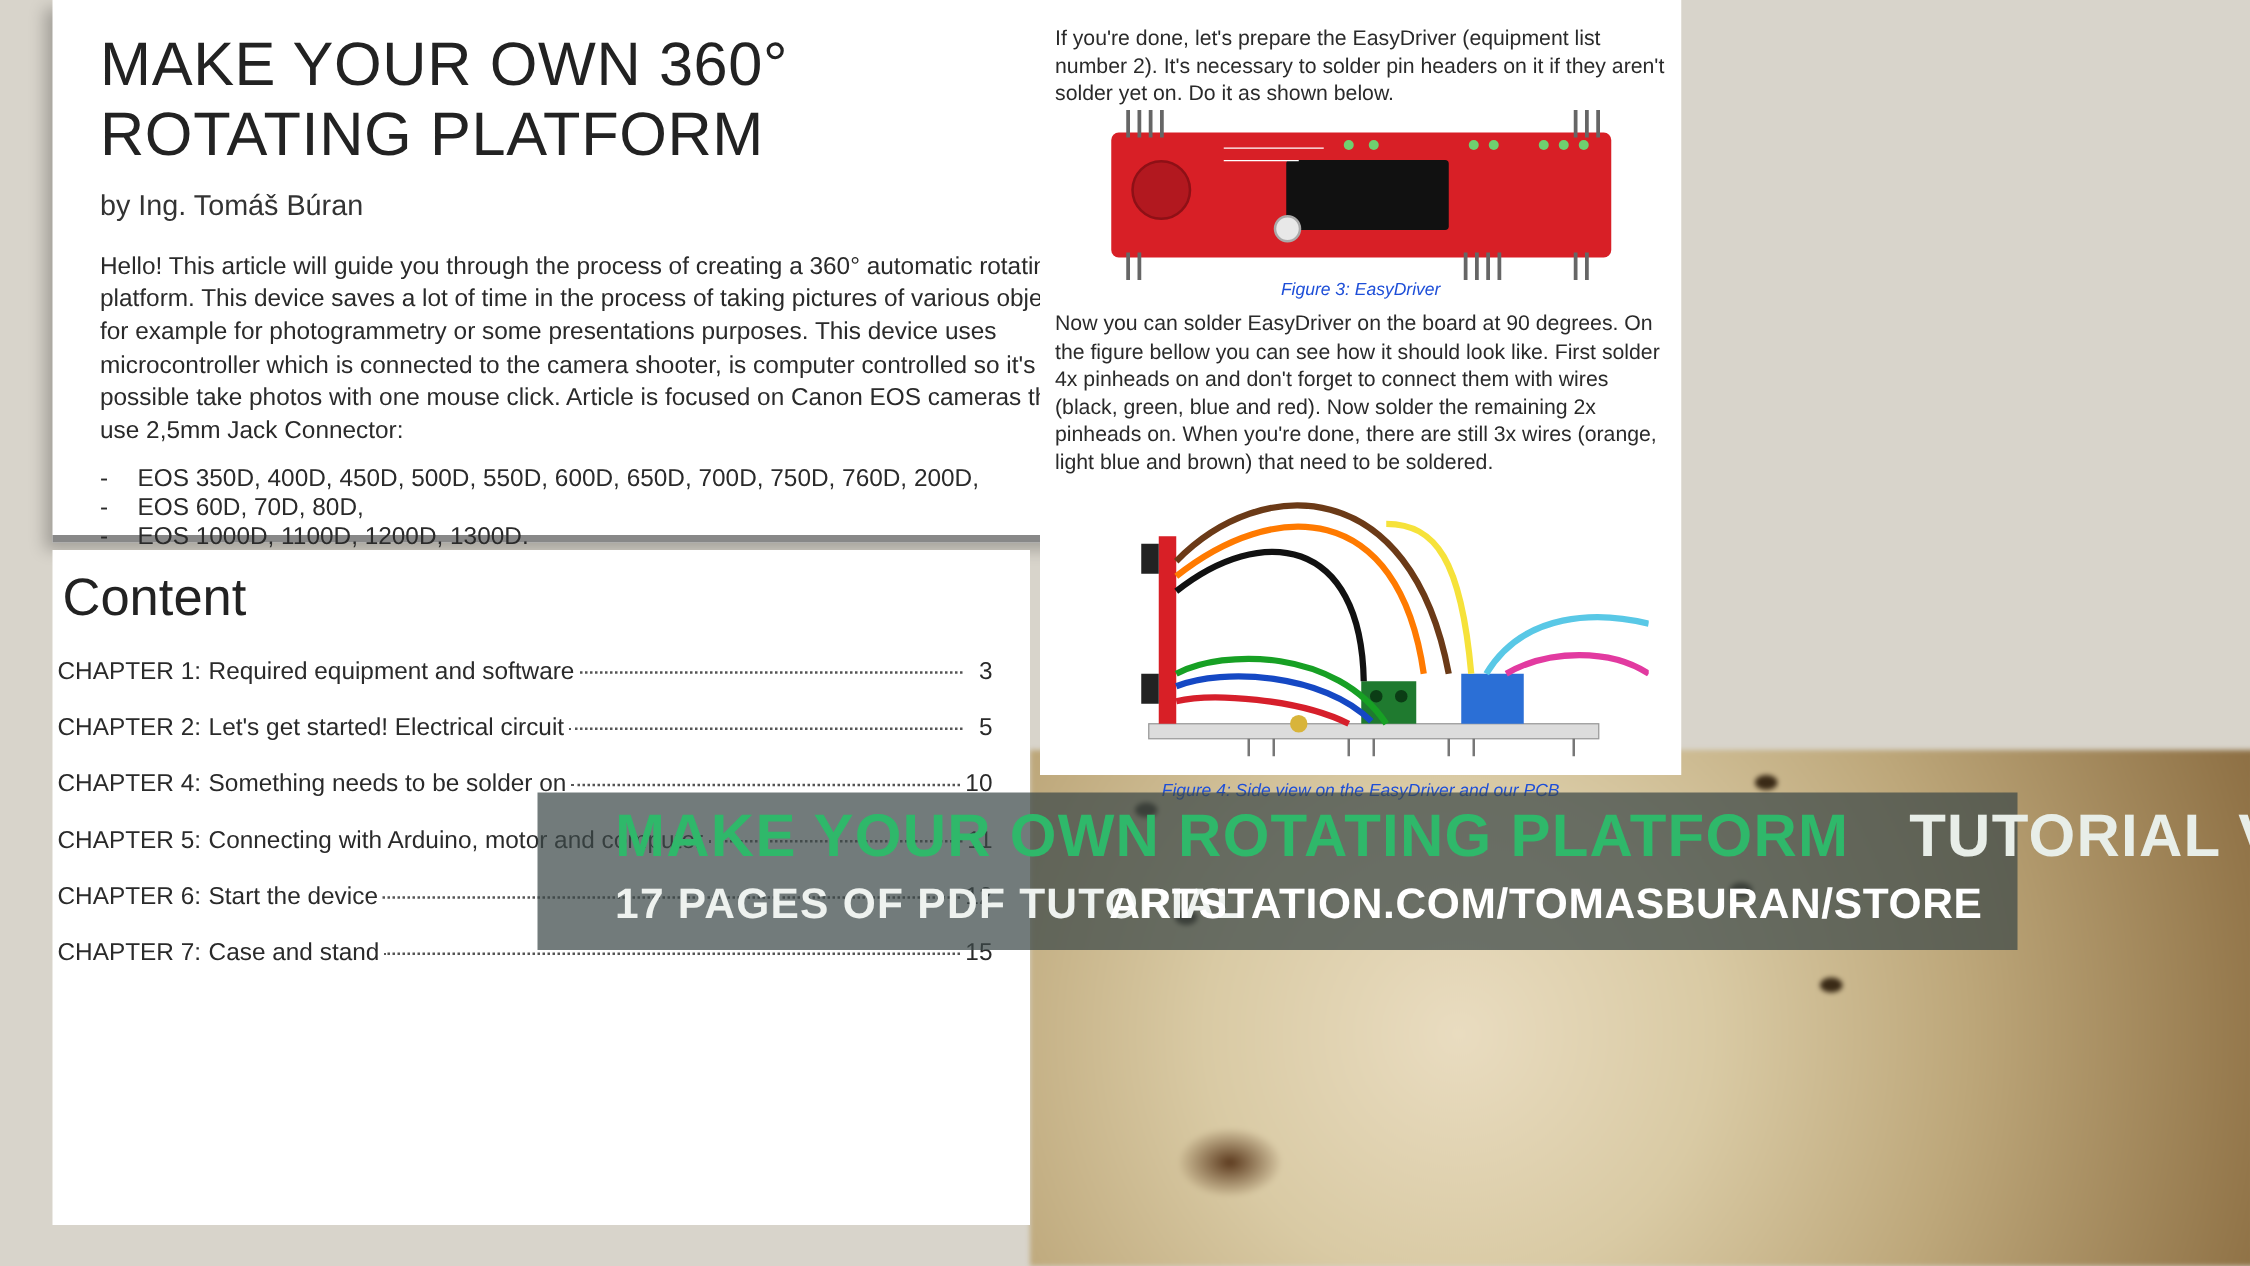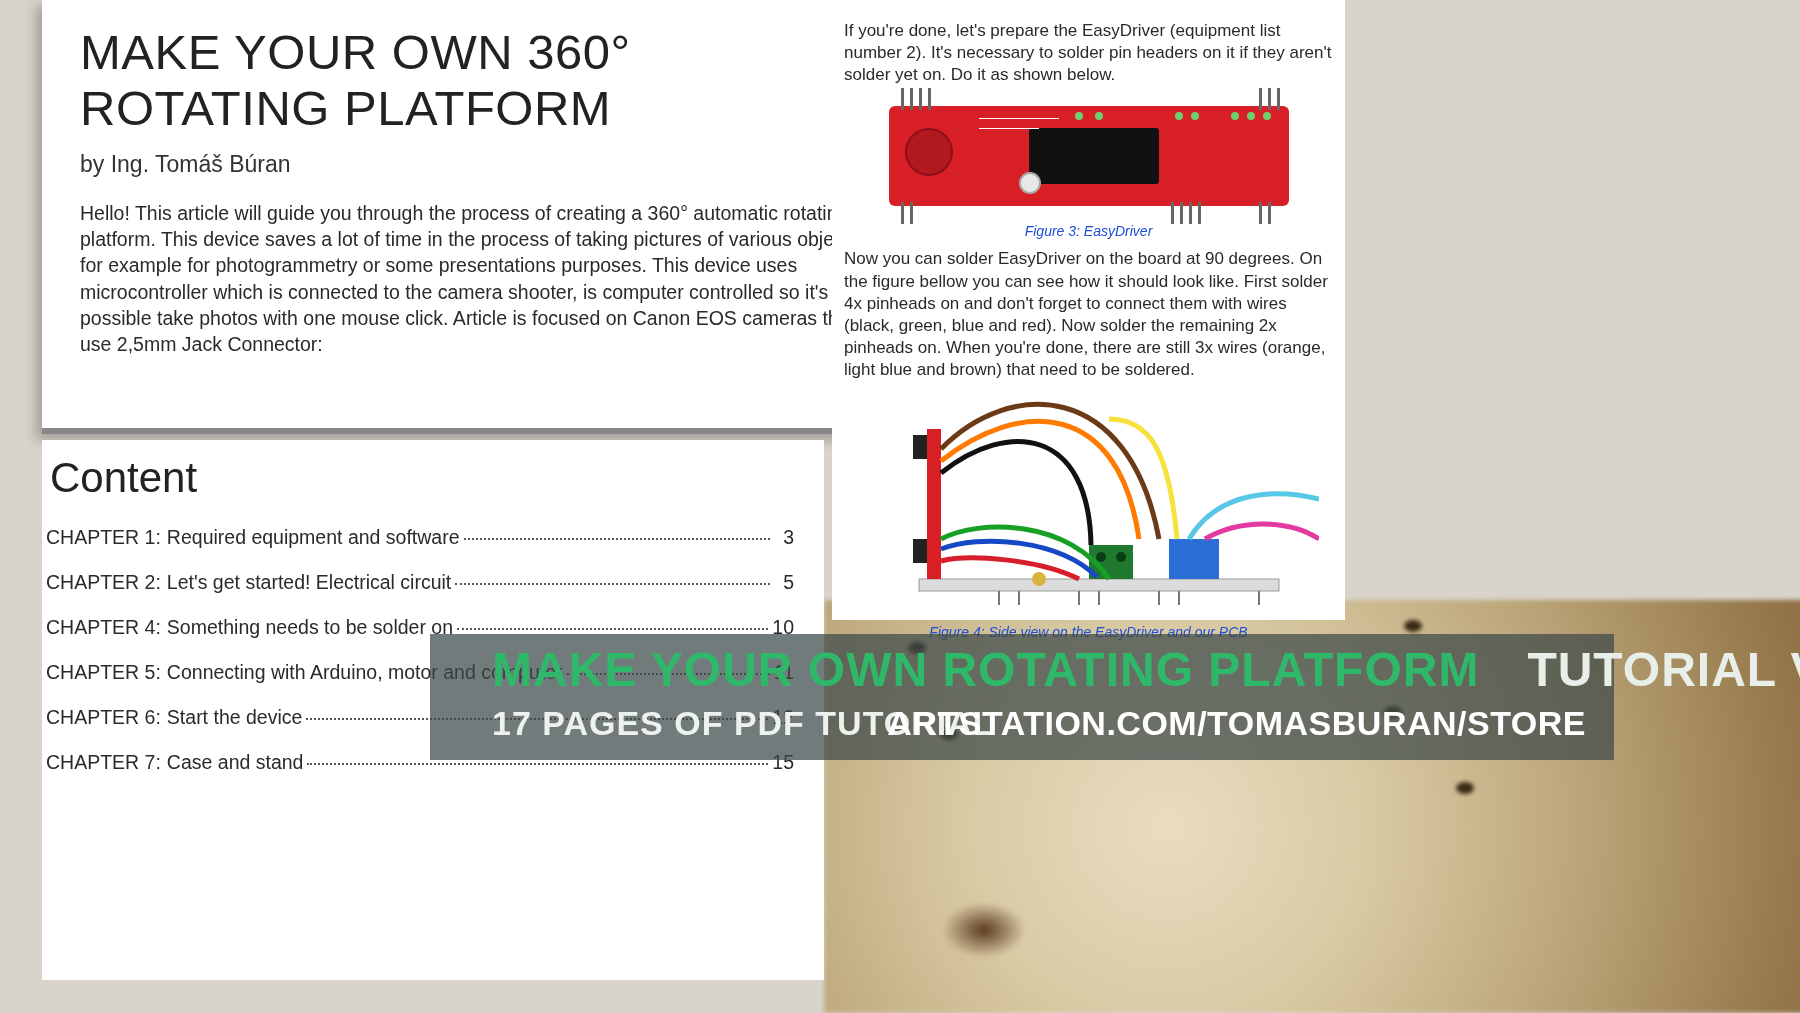--- a/index.html
+++ b/index.html
@@ -193,20 +193,25 @@
   <div class="hole" style="left:116px; top:128px"></div>
   <div class="hole" style="left:580px; top:20px"></div>
   <div class="hole" style="left:560px; top:106px"></div>
   <div class="hole" style="left:632px; top:182px"></div>
 </div>
 
 <div class="paper-left">
   <div class="title">MAKE YOUR OWN 360° ROTATING PLATFORM</div>
   <div class="author">by Ing. Tomáš Búran</div>
   <div class="intro">Hello! This article will guide you through the process of creating a 360° automatic rotating platform. This device saves a lot of time in the process of taking pictures of various objects for example for photogrammetry or some presentations purposes. This device uses microcontroller which is connected to the camera shooter, is computer controlled so it's possible take photos with one mouse click. Article is focused on Canon EOS cameras that use 2,5mm Jack Connector:</div>
+  <ul>
+    <li>EOS 350D, 400D, 450D, 500D, 550D, 600D, 650D, 700D, 750D, 760D, 200D,</li>
+    <li>EOS 60D, 70D, 80D,</li>
+    <li>EOS 1000D, 1100D, 1200D, 1300D.</li>
+  </ul>
 </div>
 
 <div class="content-panel">
   <div class="ctitle">Content</div>
 
   <div class="toc-row">
     <span class="chap">CHAPTER 1:</span>
     <span class="name">Required equipment and software</span>
     <span class="leader"></span>
     <span class="page">3</span>

